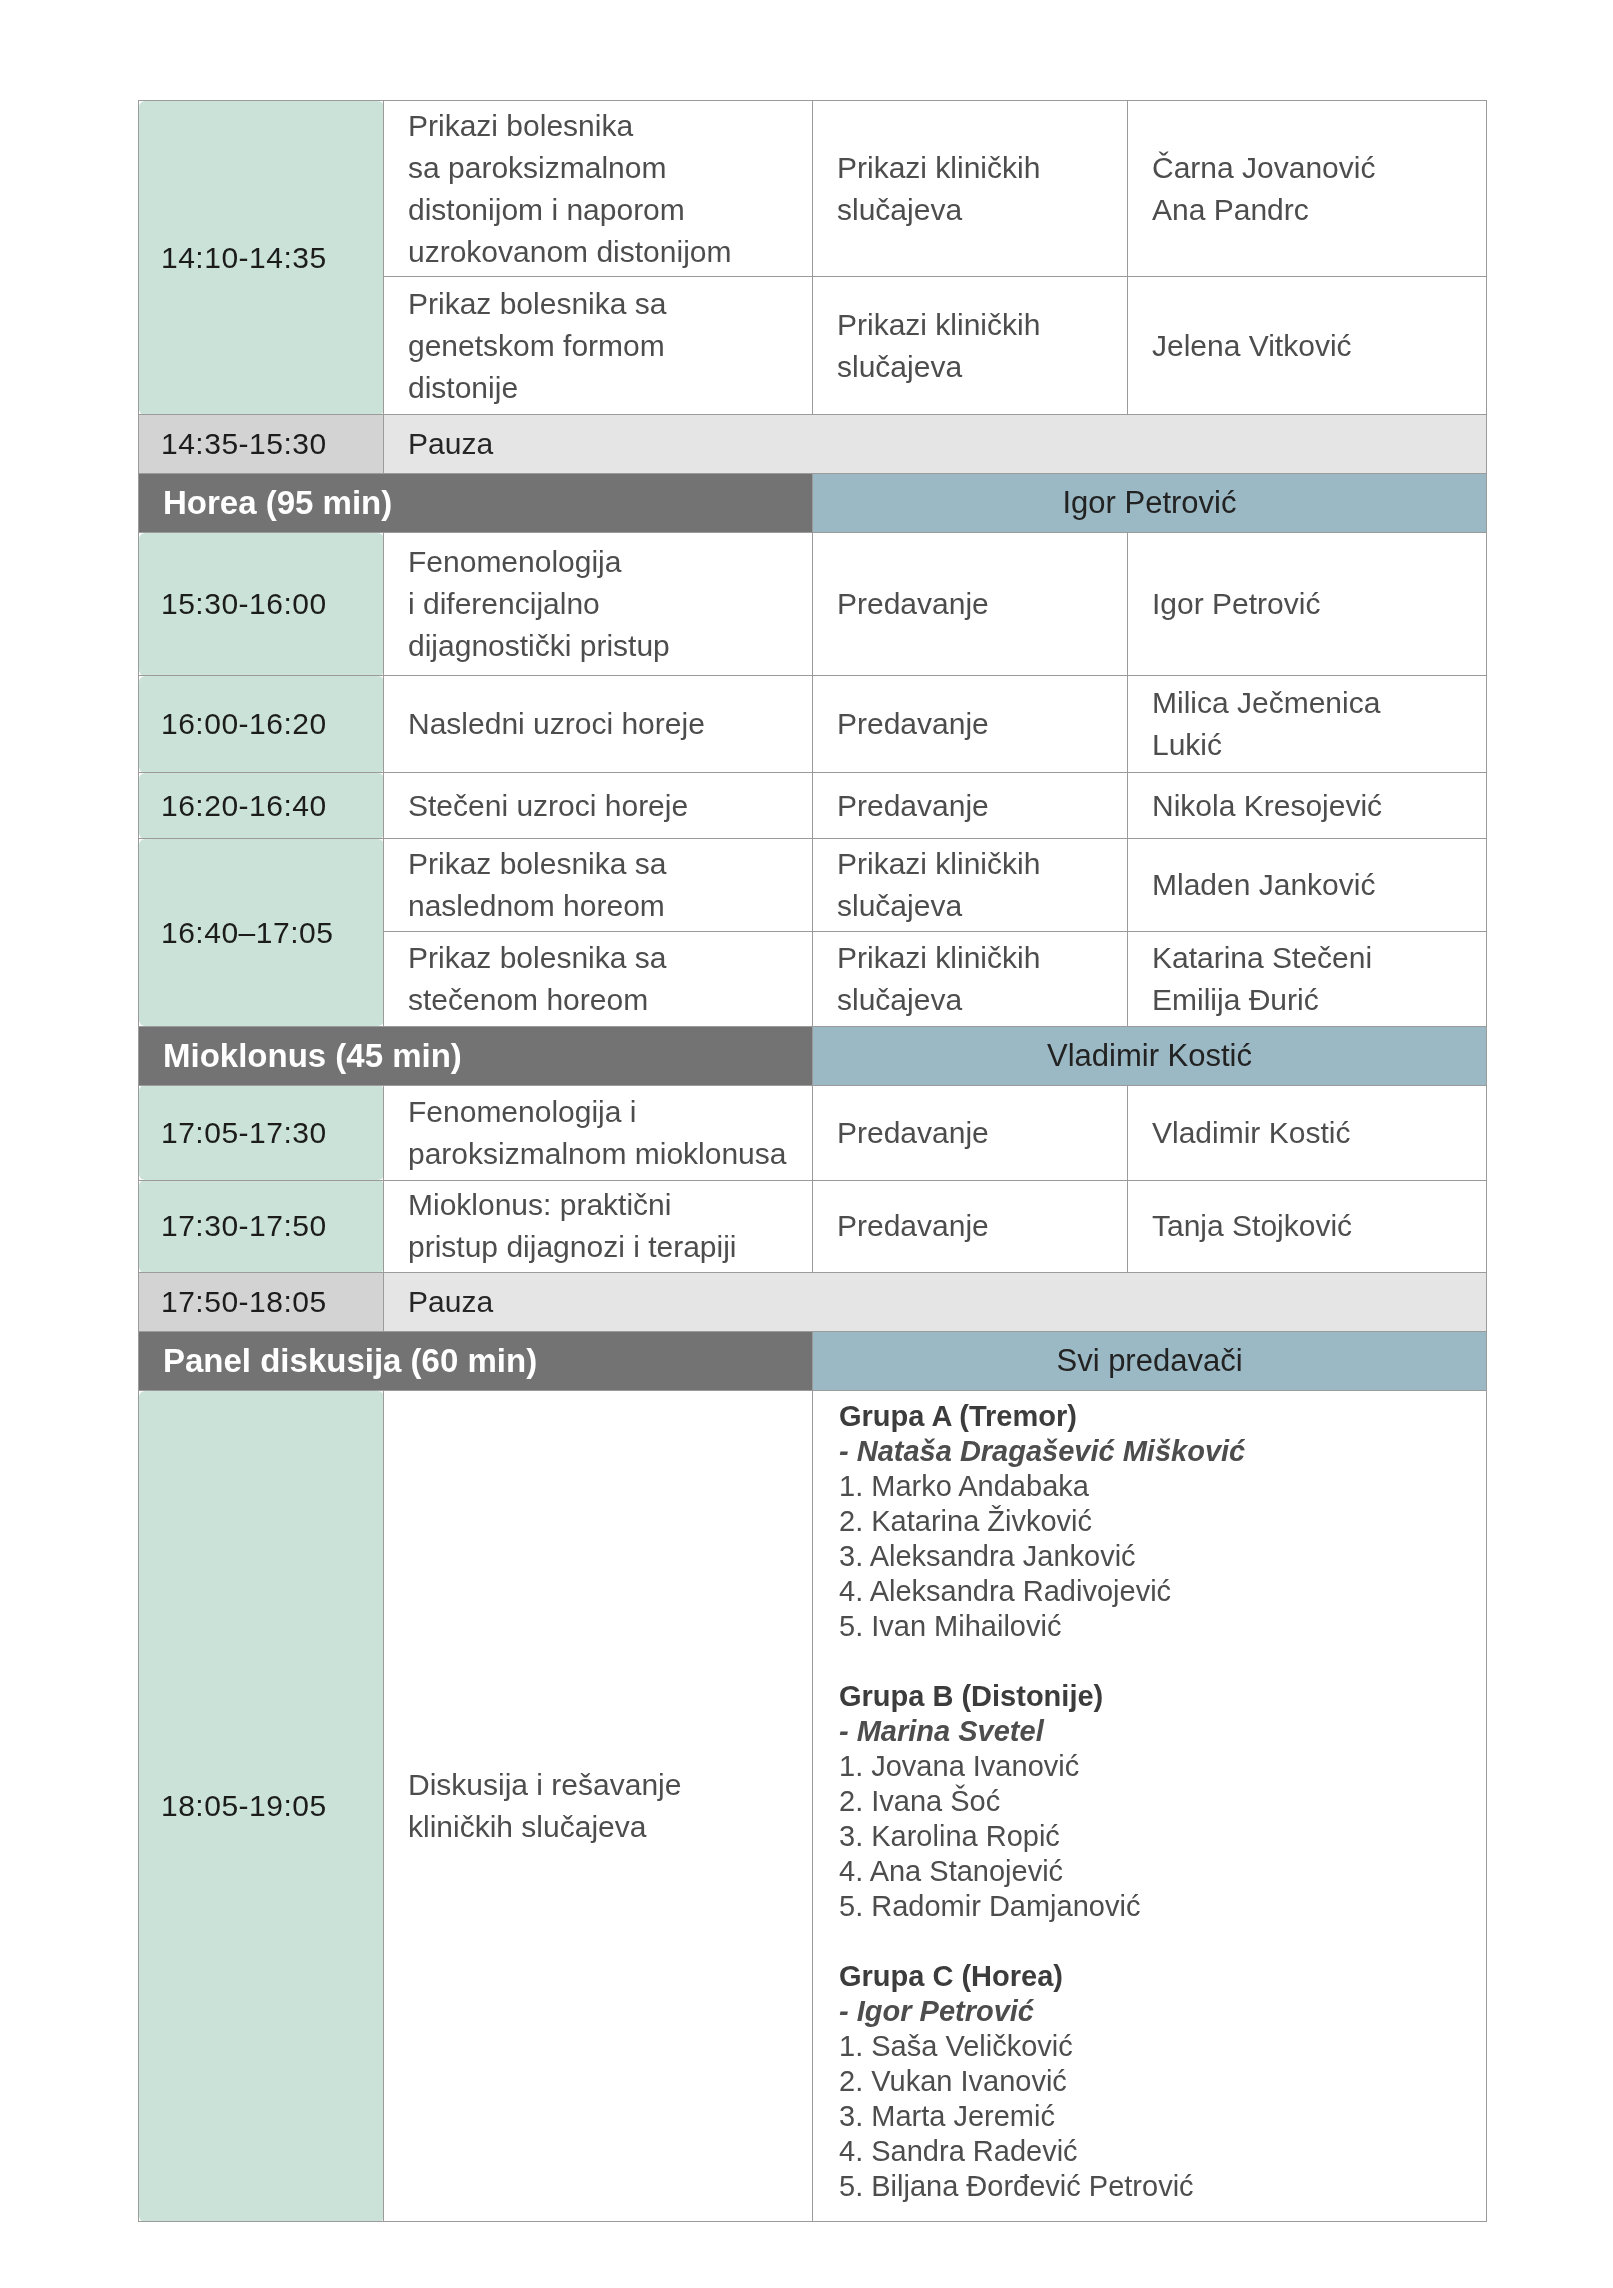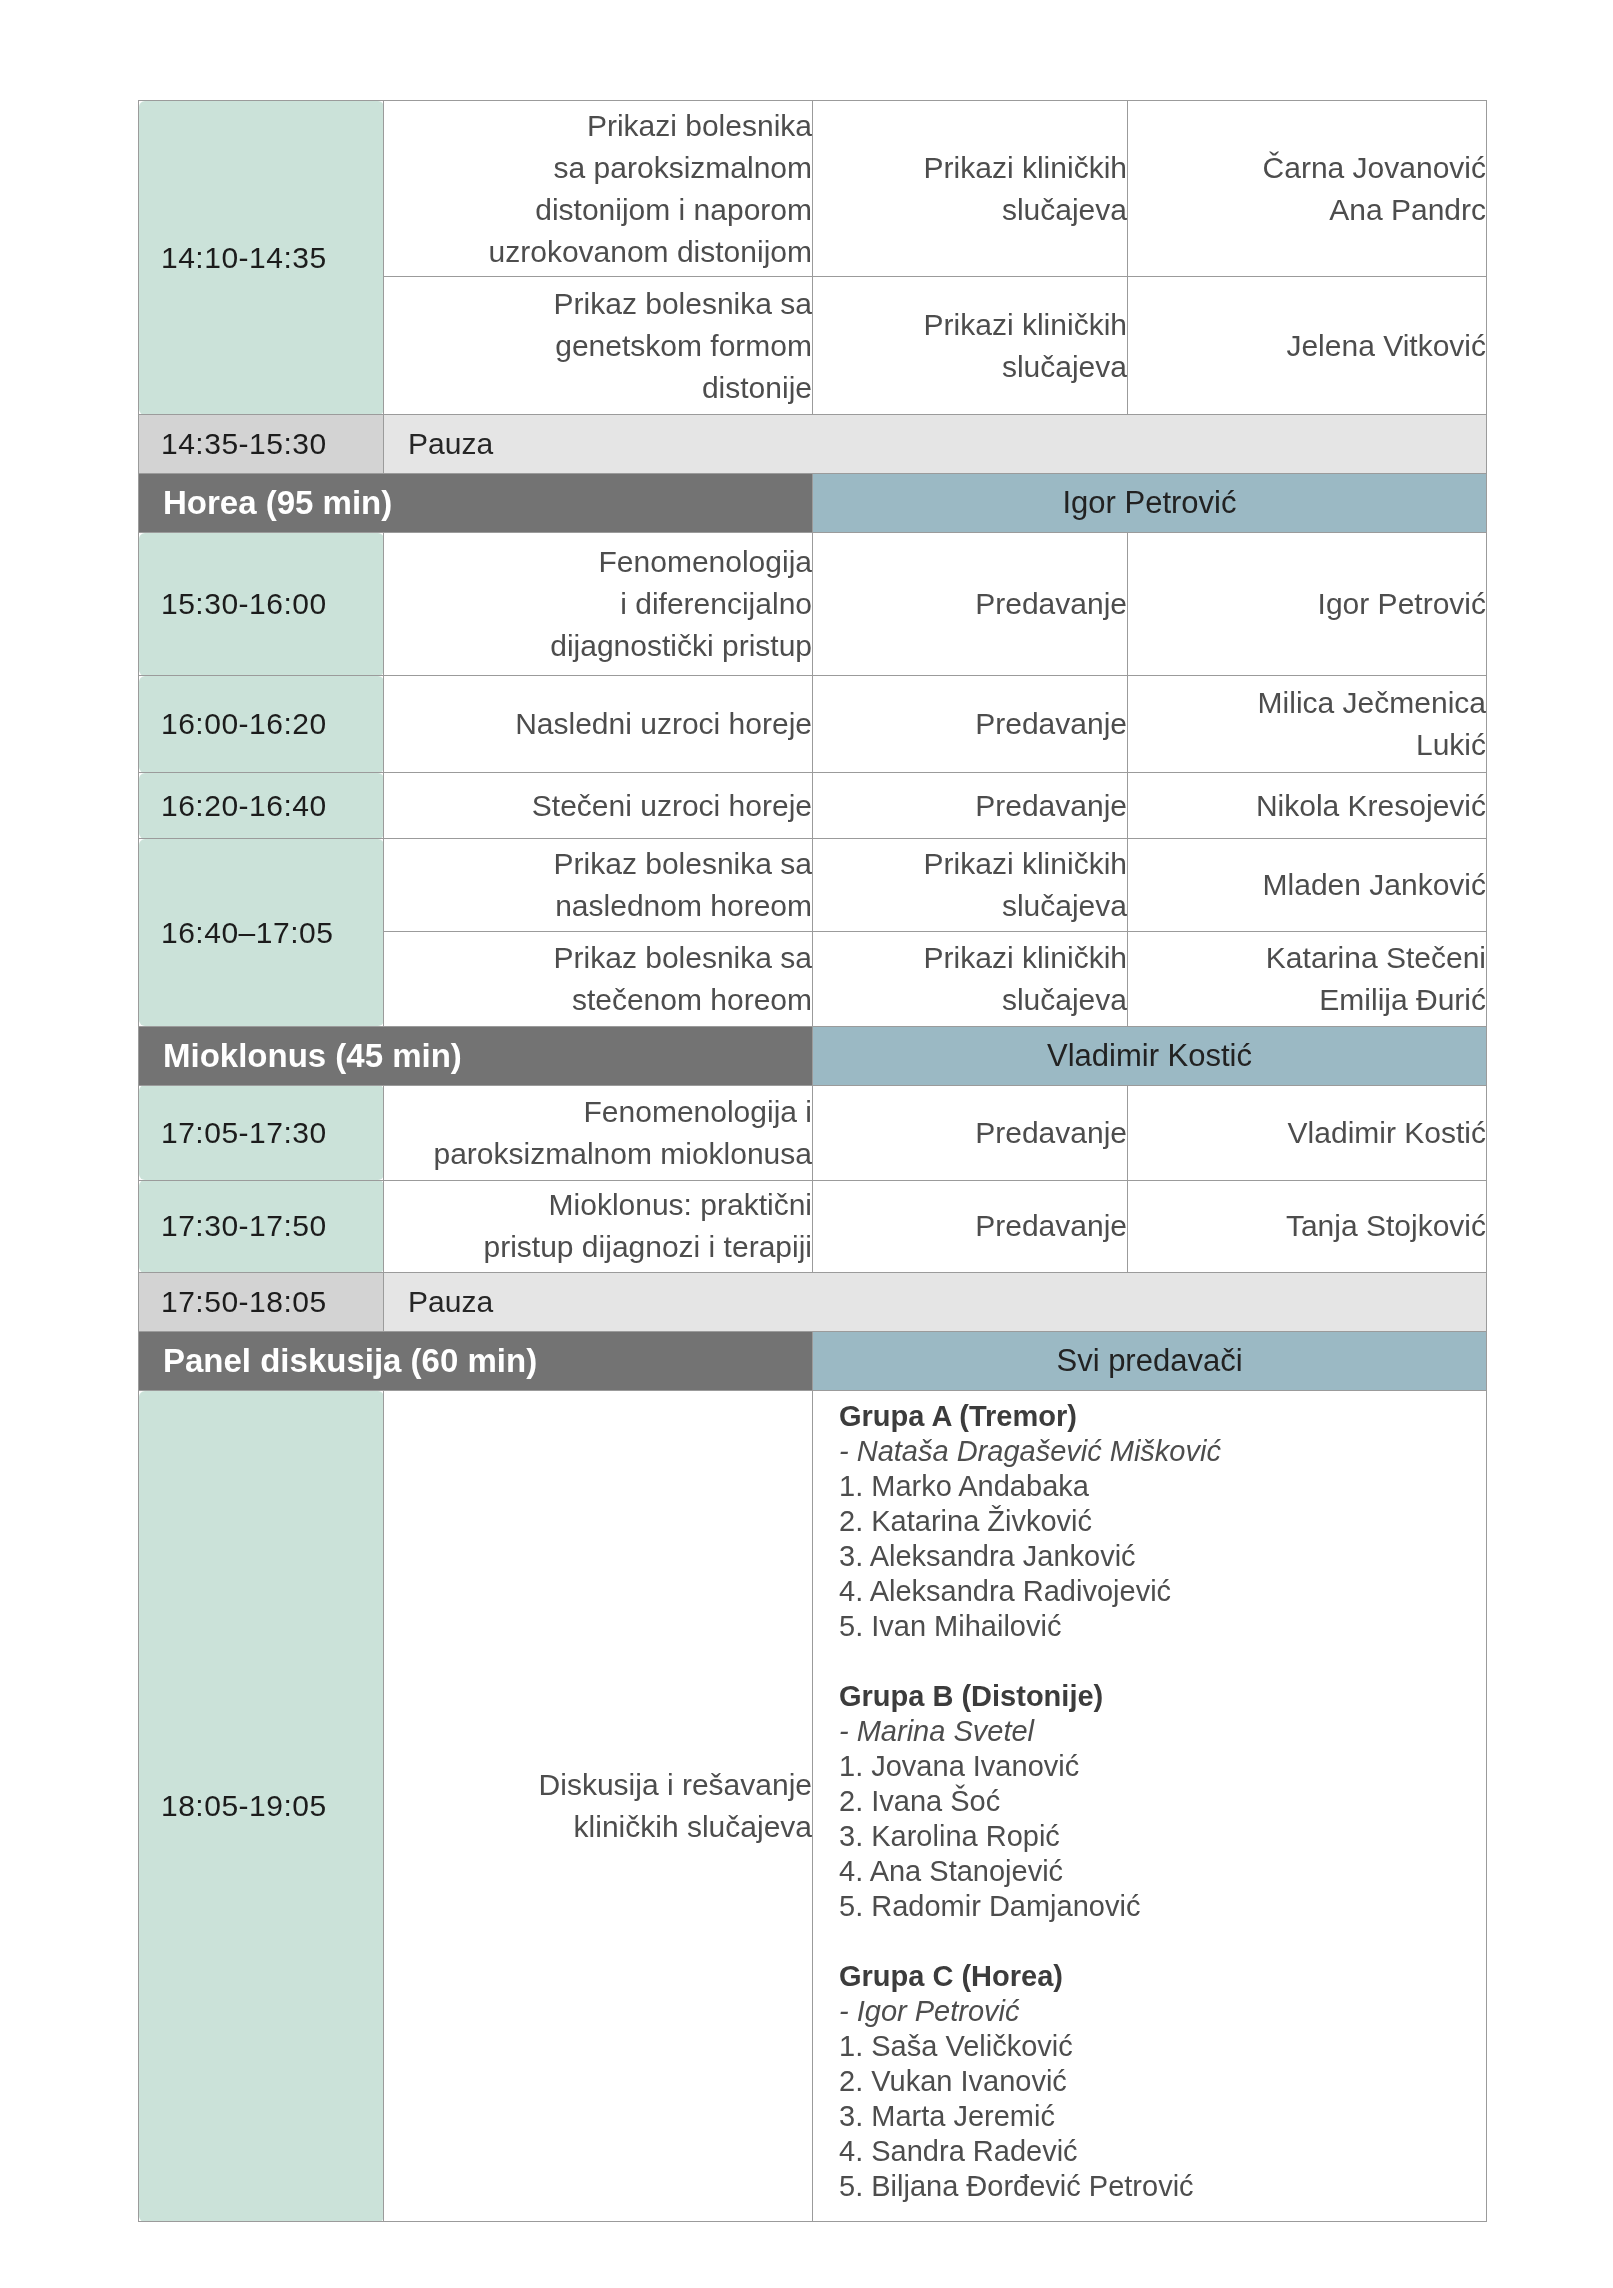--- a/index.html
+++ b/index.html
@@ -58,21 +58,20 @@
     margin-top: 42px;
   }
   td.cell {
     background: #ffffff;
     color: #4d4d4d;
     font-size: 30px;
     line-height: 42px;
     padding-left: 24px;
     padding-top: 3.7px;
     padding-bottom: 3.7px;
-    text-align: right;
   }
   td.pauza-cell {
     background: #e5e5e5;
     color: #262626;
     font-size: 30px;
     padding-left: 24px;
   }
   td.sec-left {
     background: #737373;
     color: #ffffff;
@@ -97,20 +96,21 @@
     padding-bottom: 9.2px;
   }
   .group-title {
     font-weight: bold;
     color: #3c3c3c;
     white-space: nowrap;
   }
   .group-leader {
     font-style: italic;
     white-space: nowrap;
+    font-weight: bold;
   }
   .group-member { white-space: nowrap; }
   .group-spacer { height: 35px; }
 </style>
 </head>
 <body>
 
 <div class="table-wrap">
 <table class="schedule">
   <colgroup>

